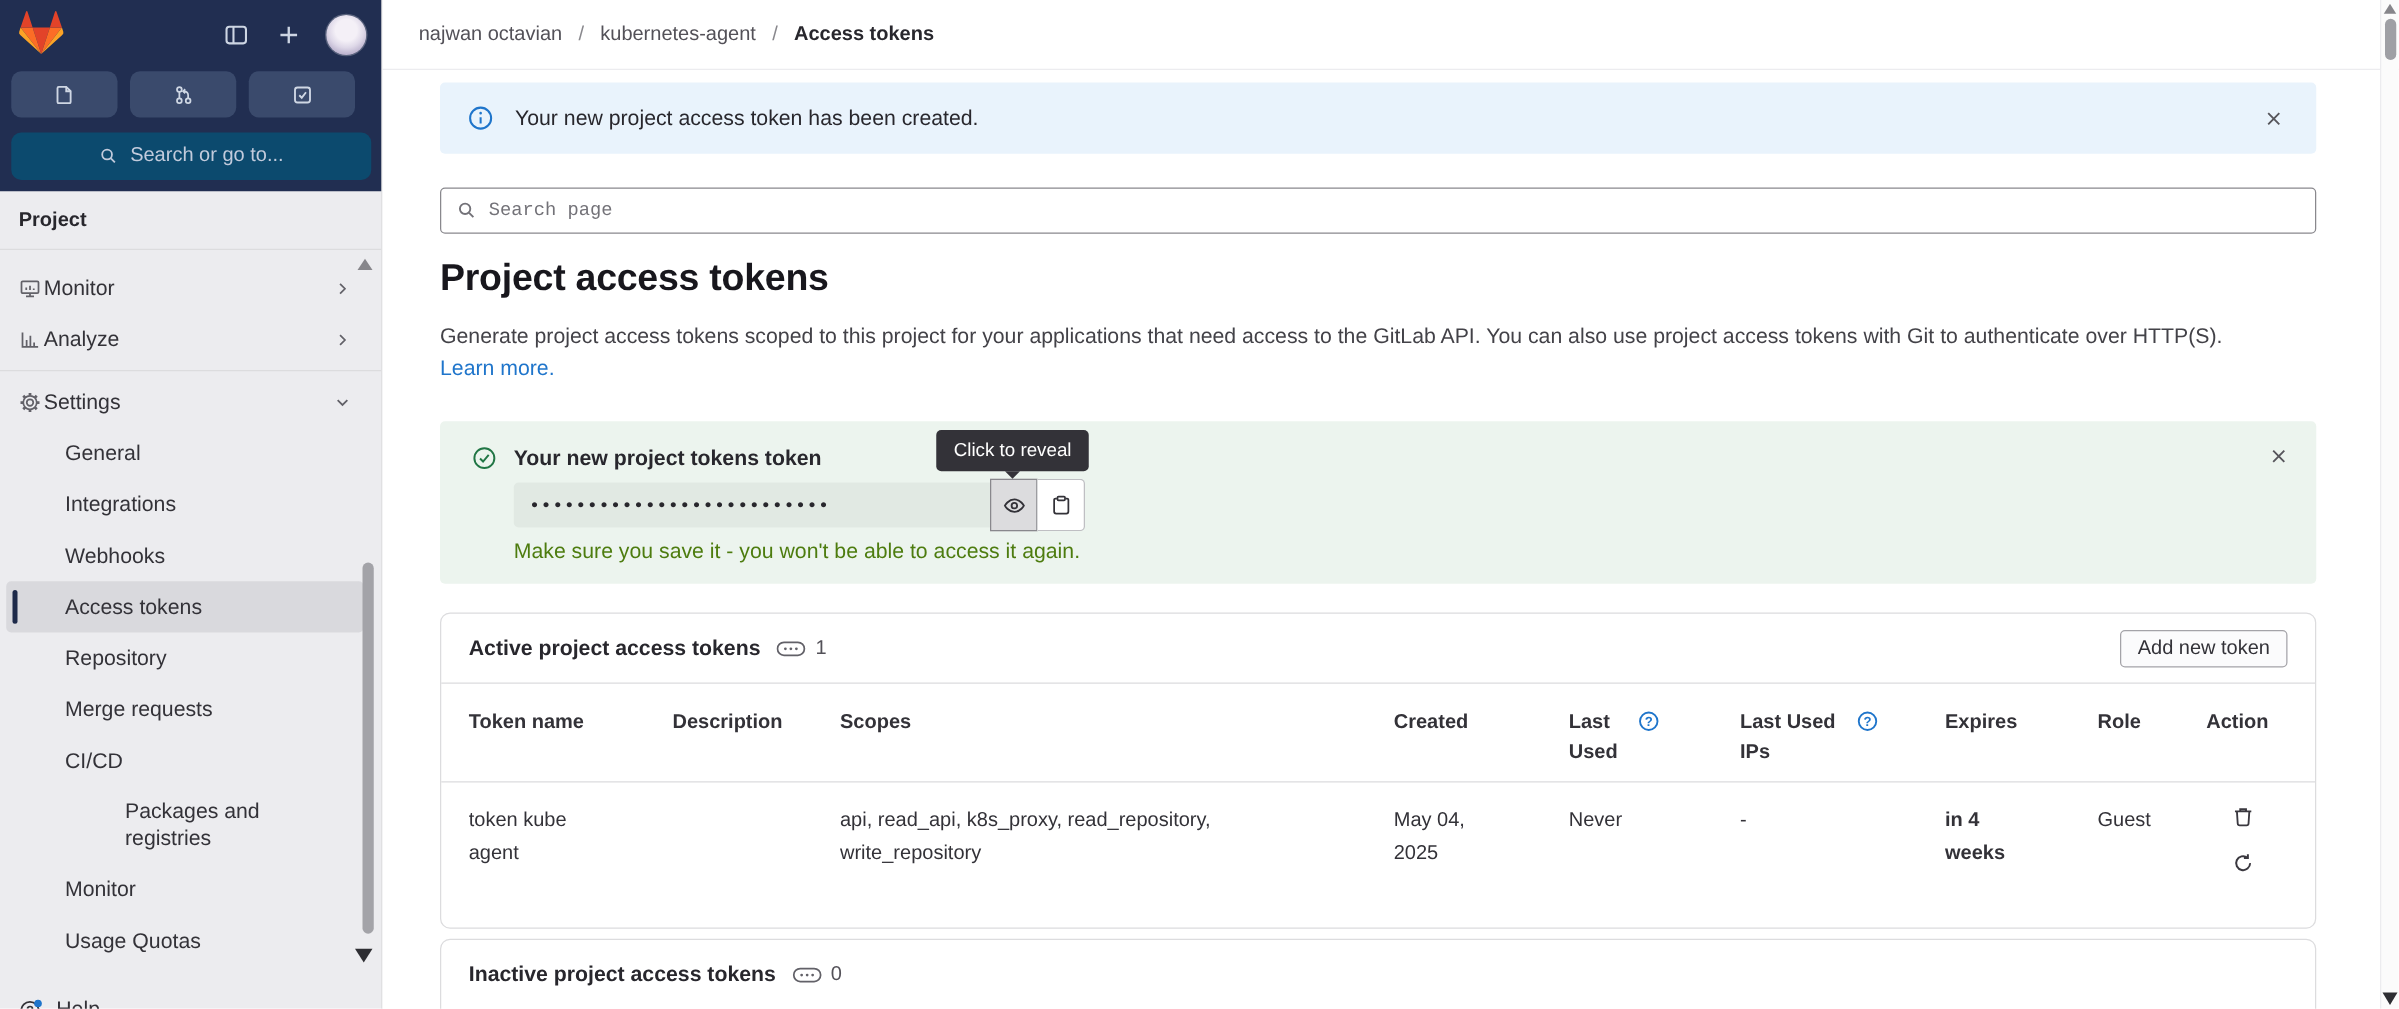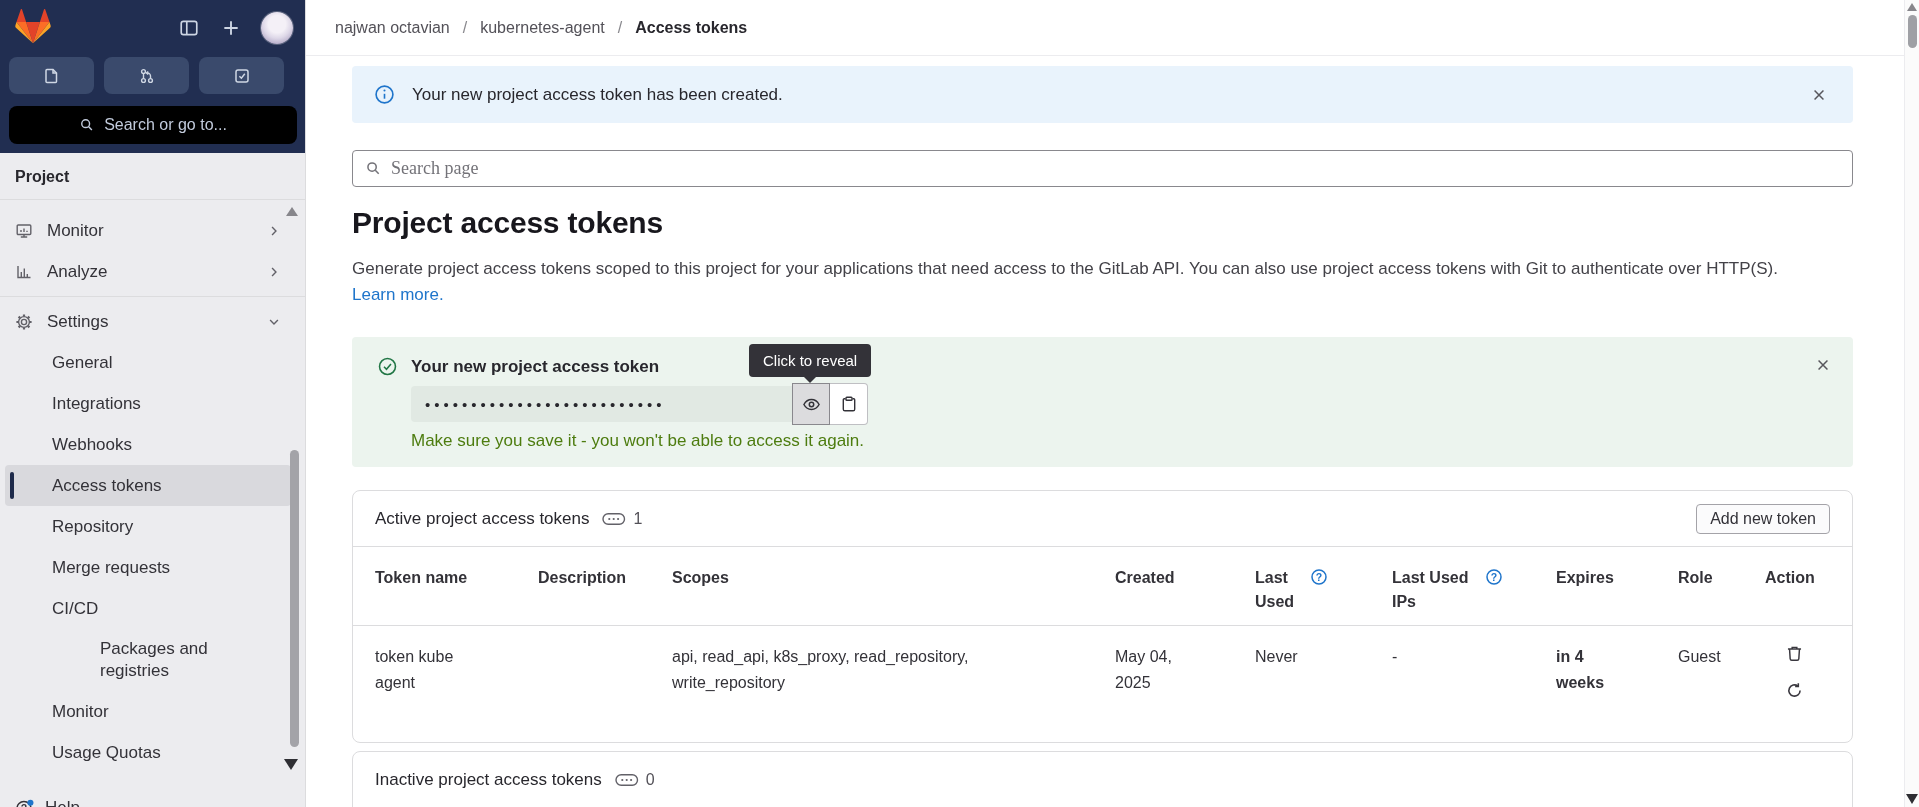--- a/index.html
+++ b/index.html
@@ -22,28 +22,28 @@
 
   
   .sidebar{position:absolute;left:0;top:0;width:306px;height:807px;background:var(--c-sidebar_light_bg,#ececef);border-right:1px solid #dcdcde;}
   .sb-dark{position:relative;height:153px;background:var(--c-sidebar_dark_bg,#212e51);}
   .logo{position:absolute;left:14px;top:8px;}
   .sb-top-right{position:absolute;right:12px;top:12px;display:flex;align-items:center;gap:18px;}
   .dk-icon-btn{background:none;border:none;color:#cdd5e3;cursor:pointer;padding:2px;}
   .avatar{width:32px;height:32px;border-radius:50%;background:radial-gradient(circle at 50% 38%,#f4f0f7 0 34%,#ded8e8 55%,#b9b0cc 78%,#8f86a8 100%);box-shadow:0 0 0 1px rgba(255,255,255,.25);cursor:pointer;}
   .sb-pills{position:absolute;left:9px;right:21px;top:57px;display:flex;gap:10px;}
   .pill{flex:1;height:37px;background:#3a4a6c;border:none;border-radius:8px;display:flex;align-items:center;justify-content:center;color:#cfd7e4;cursor:pointer;}
-  .sb-search{position:absolute;left:9px;right:8px;top:106px;height:38px;background:#000000;border:none;border-radius:8px;display:flex;align-items:center;justify-content:center;gap:9px;color:#c2cbdc;font-size:16px;cursor:pointer;}
+  .sb-search{position:absolute;left:9px;right:8px;top:106px;height:38px;background:#0c4a6e;border:none;border-radius:8px;display:flex;align-items:center;justify-content:center;gap:9px;color:#c2cbdc;font-size:16px;cursor:pointer;}
 
   .sb-light{position:absolute;top:153px;left:0;right:0;bottom:0;}
   .sb-label{padding:15px 15px 13px;font-size:16px;font-weight:700;color:#28272d;}
   .sb-divider{height:1px;background:#dcdcde;margin:0 0 0 0;}
   .sb-divider.inset{margin:4px 0;}
   nav.sb-nav{padding-top:10px;}
-  .nav-item{height:41px;display:flex;align-items:center;gap:14px;padding:0 10px 0 10px;margin:0 14px 0 5px;border-radius:4px;font-size:17px;color:#333238;cursor:pointer;position:relative;}
+  .nav-item{height:41px;display:flex;align-items:center;gap:2px;padding:0 10px 0 10px;margin:0 14px 0 5px;border-radius:4px;font-size:17px;color:#333238;cursor:pointer;position:relative;}
   .nav-item .ni-icon{color:#626168;width:18px;flex:none;}
   .nav-item .ni-label{flex:1;}
   .nav-item .ni-chev{color:#626168;flex:none;}
   .nav-sub{padding-left:47px;}
   .nav-sub .ni-label{line-height:22px;}
   .nav-item.selected{background:#d9d9dd;}
   .nav-item.selected::before{content:"";position:absolute;left:5px;top:7px;bottom:7px;width:4px;border-radius:2px;background:#1e2a4a;}
   .nav-item.twoline{height:62px;}
   .nav-item.twoline .ni-label{max-width:160px;margin-left:48px;}
   .sb-help{position:absolute;top:633px;left:0;right:8px;height:44px;display:flex;align-items:center;gap:11px;padding-left:15px;font-size:17px;color:#333238;cursor:pointer;}
@@ -59,21 +59,21 @@
   .crumb{cursor:pointer;}
   .crumb-sep{color:#89888d;}
   .crumb-current{color:#28272d;font-weight:600;}
 
   .alert{position:absolute;left:46px;width:1501px;top:66px;height:57px;background:var(--c-alert_info_bg,#e9f3fc);border-radius:4px;display:flex;align-items:center;padding:0 22px;gap:17px;font-size:17px;color:#28272d;}
   .alert .info-ic{color:var(--c-accent_blue,#1f75cb);flex:none;}
   .x-btn{background:none;border:none;color:#57565c;cursor:pointer;margin-left:auto;padding:4px;}
 
   .page-search{position:absolute;left:46px;width:1501px;top:150px;height:37px;border:1px solid #89888d;border-radius:4px;display:flex;align-items:center;gap:9px;padding:0 12px;background:#fff;}
   .page-search .mag{color:#737278;flex:none;}
-  .page-search input{border:none;outline:none;flex:1;font-size:18px;font-family:Liberation Serif, serif;color:#28272d;background:transparent;}
+  .page-search input{border:none;outline:none;flex:1;font-size:15px;font-family:Liberation Mono, monospace;color:#28272d;background:transparent;}
   .page-search input::placeholder{color:#737278;}
 
   .h1{position:absolute;left:46px;top:206px;font-size:30px;font-weight:700;color:#18171d;letter-spacing:-.2px;}
   .desc{position:absolute;left:46px;top:256px;width:1472px;font-size:17px;line-height:26px;color:#434248;}
   .lnk{color:var(--c-accent_blue,#1f75cb);text-decoration:none;cursor:pointer;}
 
   
   .token-panel{position:absolute;left:46px;width:1501px;top:337px;height:130px;background:var(--c-success_bg,#ecf4ee);border-radius:4px;}
   .tp-check{position:absolute;left:25px;top:19px;color:var(--c-success_green,#217645);}
   .tp-title{position:absolute;left:59px;top:20px;font-size:17px;font-weight:700;color:#28272d;}
@@ -84,21 +84,21 @@
   .tp-note{position:absolute;left:59px;top:94px;font-size:17px;color:#4d7c0f;}
   .tp-close{position:absolute;right:18px;top:16px;}
   .tooltip{position:absolute;left:397px;top:7px;background:var(--c-tooltip_bg,#333238);color:#fff;font-size:15px;padding:8px 14px;border-radius:4px;white-space:nowrap;}
   .tooltip::after{content:"";position:absolute;left:50%;bottom:-6px;margin-left:-6px;border-left:6px solid transparent;border-right:6px solid transparent;border-top:6px solid var(--c-tooltip_bg,#333238);}
 
   
   .card{position:absolute;left:46px;width:1501px;border:1px solid var(--c-border_gray,#dcdcde);border-radius:8px;background:#fff;}
   .card1{top:490px;height:253px;}
   .card2{top:751px;height:70px;}
   .card-header{height:56px;display:flex;align-items:center;padding:0 22px;border-bottom:1px solid var(--c-border_gray,#dcdcde);}
-  .card-title{font-size:17px;font-weight:400;color:#28272d;}
+  .card-title{font-size:17px;font-weight:700;color:#28272d;}
   .count-badge{margin-left:13px;display:flex;align-items:center;gap:7px;color:#535158;font-size:16px;}
   .count-badge .cb-ic{color:#626168;}
   .add-btn{margin-left:auto;height:30px;padding:0 13px;border:1px solid #a4a3a8;border-radius:4px;background:#fbfbfc;font-size:16px;font-family:inherit;color:#333238;cursor:pointer;}
 
   .thead,.trow{display:grid;grid-template-columns:163px 134px 443px 140px 137px 164px 122px 87px 1fr;padding:0 22px;}
   .thead{height:79px;padding-top:19px;border-bottom:1px solid var(--c-border_gray,#dcdcde);font-size:16px;font-weight:700;color:#333238;line-height:24px;}
   .th-flex{display:flex;gap:9px;align-items:flex-start;}
   .th-lu{width:46px;}
   .th-ips{width:84px;}
   .q-ic{color:var(--c-accent_blue,#1f75cb);margin-top:2px;flex:none;cursor:pointer;}
@@ -319,21 +319,21 @@
 
   <p class="desc"><span>Generate project access tokens scoped to this project for your applications that need access to the GitLab API. You can also use project access tokens with Git to authenticate over HTTP(S).</span> <a class="lnk">Learn more.</a></p>
 
   <section class="token-panel">
     <span class="tp-check">
         <svg width="21" height="21" viewBox="0 0 20 20" fill="none" stroke="currentColor" stroke-width="1.5">
           <circle cx="10" cy="10" r="7.6"></circle>
           <path d="m6.7 10.3 2.3 2.3 4.3-5"></path>
         </svg>
       </span>
-    <div class="tp-title">Your new project access token</div>
+    <div class="tp-title">Your new project tokens token</div>
     <div class="tp-field">
       <span class="tp-dots">••••••••••••••••••••••••••</span>
     </div>
     <button class="tp-eye" aria-label="reveal token">
       <svg width="19" height="19" viewBox="0 0 18 18" fill="none" stroke="currentColor" stroke-width="1.4">
           <path d="M1.8 9S4.4 4.3 9 4.3 16.2 9 16.2 9 13.6 13.7 9 13.7 1.8 9 1.8 9z"></path>
           <circle cx="9" cy="9" r="2.1"></circle>
         </svg>
     </button>
     <button class="tp-copy" aria-label="copy token">

